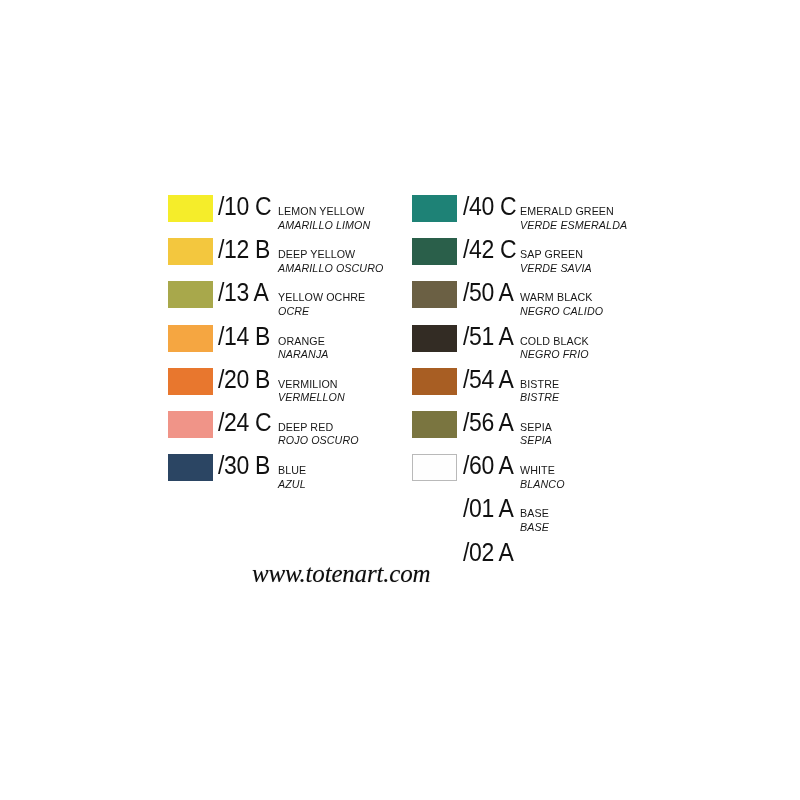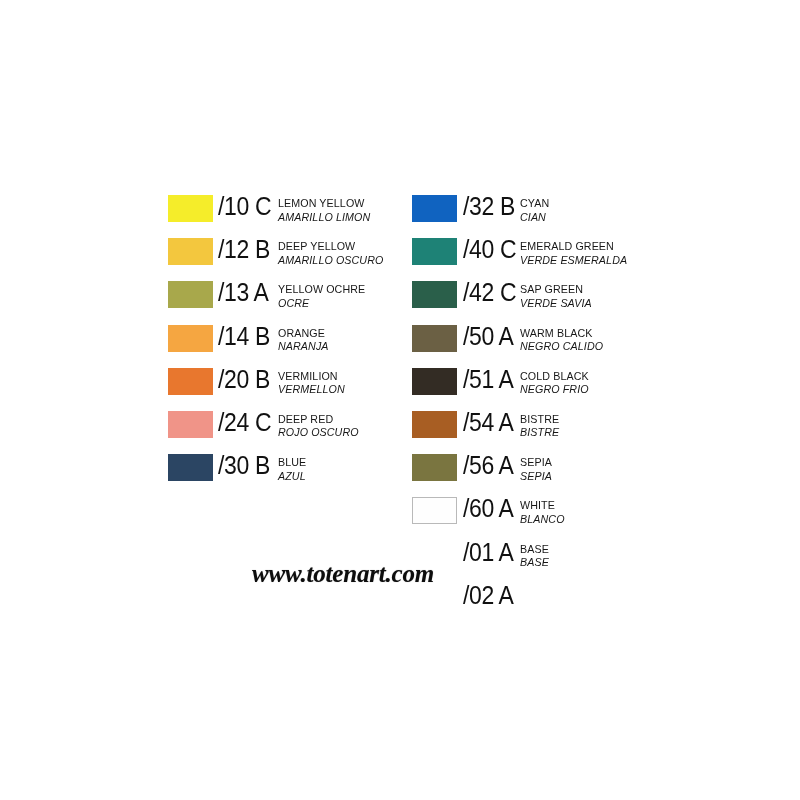--- a/index.html
+++ b/index.html
@@ -60,21 +60,21 @@
     font-weight: 400;
     transform: scaleX(0.92);
     transform-origin: left center;
     white-space: nowrap;
     color: #111;
   }
 
   .names {
     position: absolute;
     left: 110px;
-    top: 4px;
+    top: 12px;
     white-space: nowrap;
   }
   
   #column-right .code  { left: 51px; }
   #column-right .names { left: 108px; }
 
   .name-en {
     display: block;
     font-size: 11.5px;
     line-height: 13.5px;
@@ -93,21 +93,21 @@
     transform-origin: left center;
     color: #171717;
   }
 
   #watermark {
     position: absolute;
     left: 252px;
     top: 560px;
     font-family: "Liberation Serif", serif;
     font-style: italic;
-    font-weight: bold;
+    font-weight: normal;
     font-size: 25px;
     letter-spacing: -0.2px;
     color: #0d0d0d;
     white-space: nowrap;
     text-shadow: 0 0 1px rgba(0,0,0,0.35);
   }
 </style>
 </head>
 <body>
 
@@ -166,28 +166,20 @@
         <div class="swatch" style="background: rgb(43, 69, 99);"></div>
         <div class="code">/30 B</div>
         <div class="names">
           <span class="name-en">BLUE</span>
           <span class="name-es">AZUL</span>
         </div>
       </div>
     </div>
   <div class="column" id="column-right">
       <div class="swatch-row">
-        <div class="swatch" style="background: rgb(16, 99, 192);"></div>
-        <div class="code">/32 B</div>
-        <div class="names">
-          <span class="name-en">CYAN</span>
-          <span class="name-es">CIAN</span>
-        </div>
-      </div>
-      <div class="swatch-row">
         <div class="swatch" style="background: rgb(30, 130, 118);"></div>
         <div class="code">/40 C</div>
         <div class="names">
           <span class="name-en">EMERALD GREEN</span>
           <span class="name-es">VERDE ESMERALDA</span>
         </div>
       </div>
       <div class="swatch-row">
         <div class="swatch" style="background: rgb(42, 95, 74);"></div>
         <div class="code">/42 C</div>

